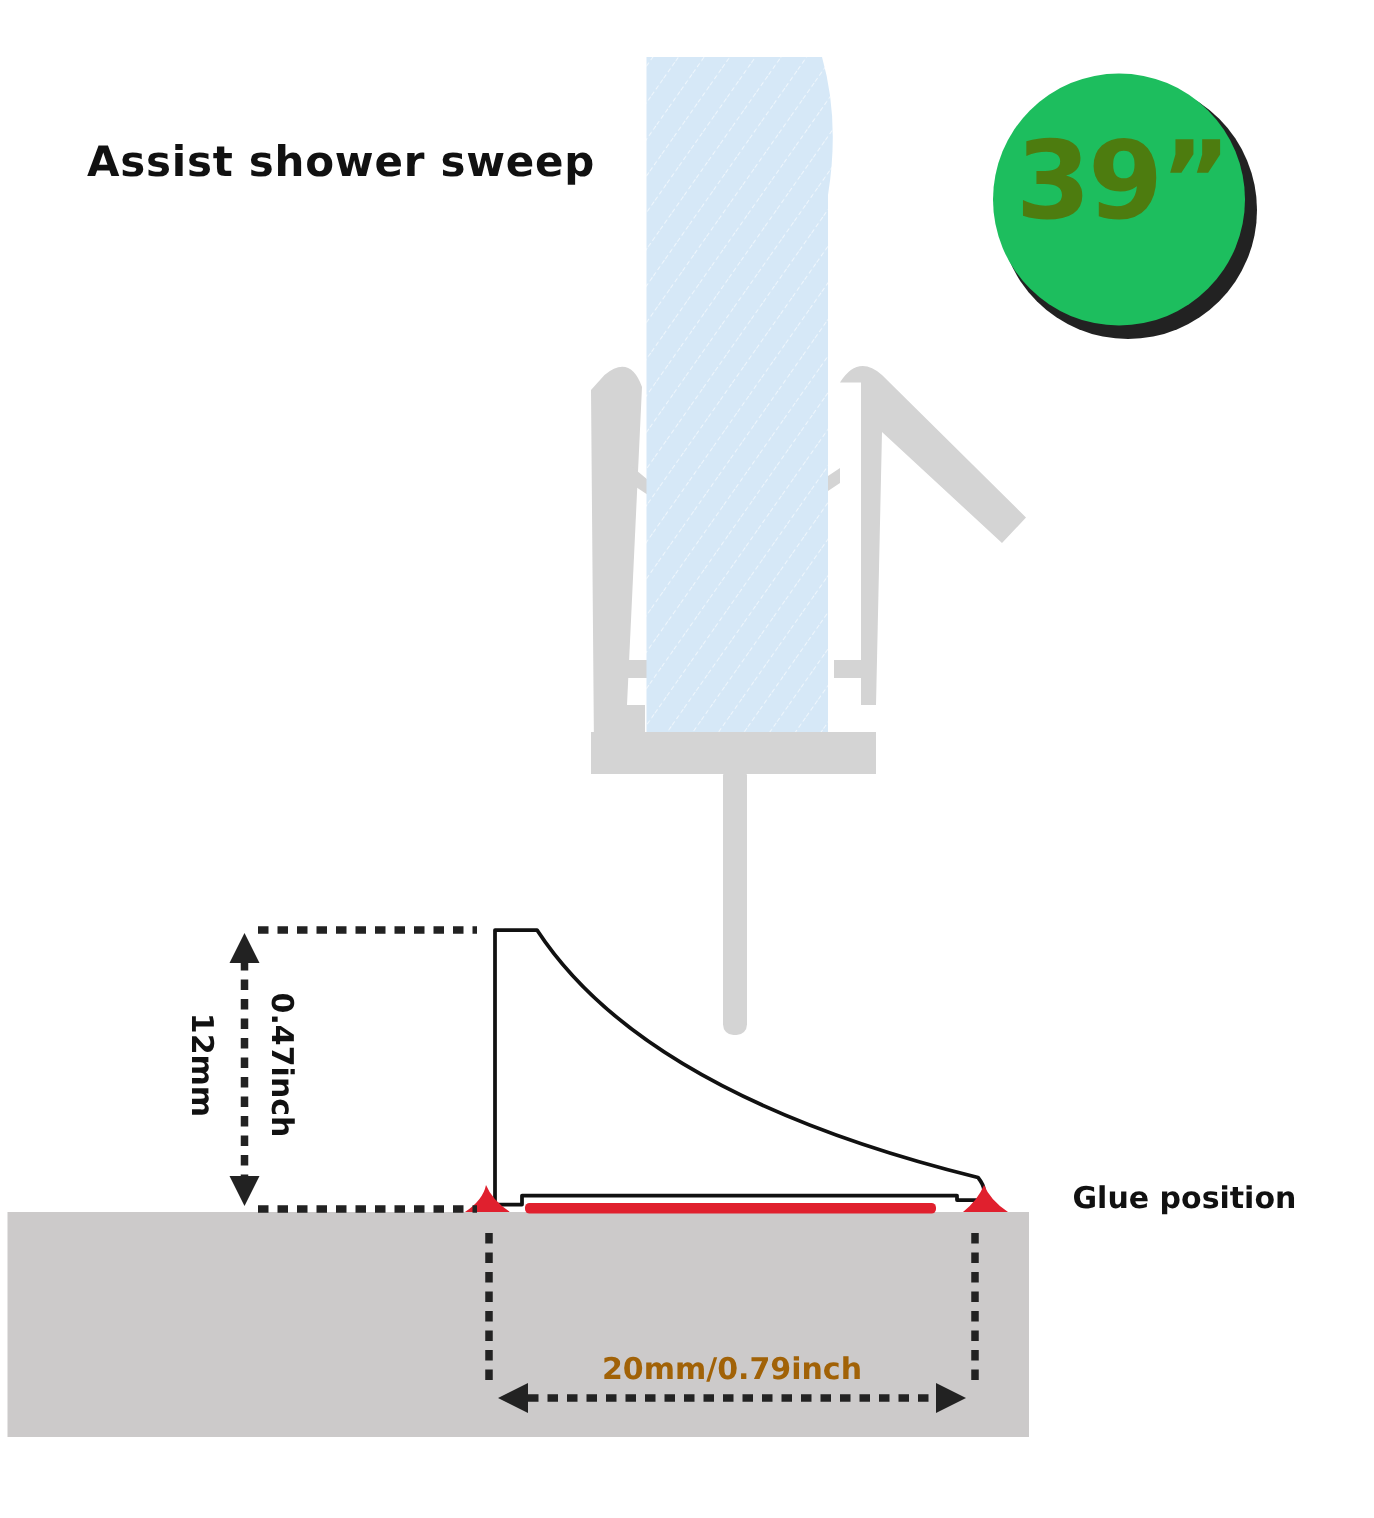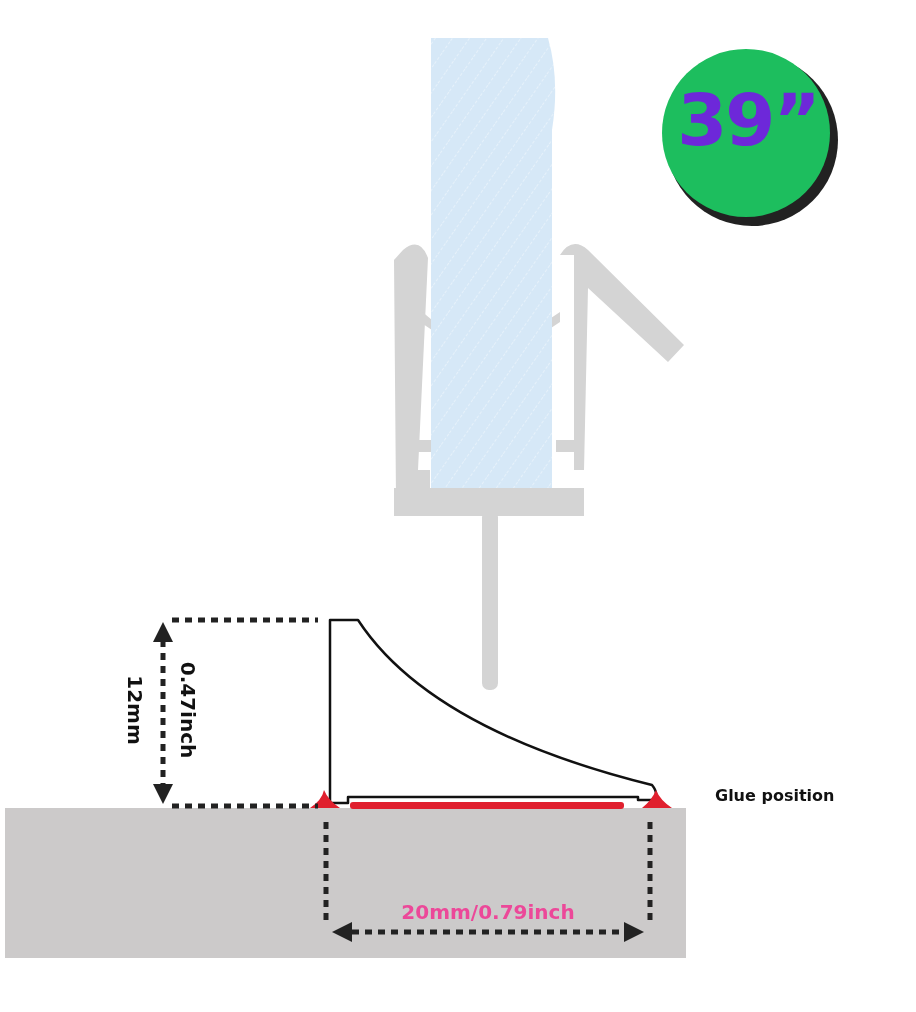--- a/index.html
+++ b/index.html
@@ -1,20 +1,20 @@
 <!DOCTYPE html>
 <html><head>
 <meta charset="utf-8">
 <style>
   html,body{margin:0;padding:0;background:#fff;}
   body{width:916px;height:1012px;position:relative;overflow:hidden;font-family:"DejaVu Sans","Liberation Sans",sans-serif;}
   .caption{position:absolute;left:58px;top:82px;font-size:28px;line-height:52px;color:#111;font-weight:bold;letter-spacing:0.5px;}
   .badge-text{font-family:"DejaVu Sans",sans-serif;font-weight:bold;}
-  .glue-label{position:absolute;left:715px;top:786px;font-size:16px;font-weight:bold;color:#111;}
-  .width-label{position:absolute;left:328px;top:900px;width:320px;text-align:center;font-size:20px;font-weight:bold;color:#ec4899;}
+  .glue-label{position:absolute;left:715px;top:786px;font-size:20px;font-weight:bold;color:#111;}
+  .width-label{position:absolute;left:328px;top:900px;width:320px;text-align:center;font-size:20px;font-weight:bold;color:#a16207;}
   .h-label-inch{position:absolute;left:168px;top:700px;font-size:20px;font-weight:bold;color:#111;transform:rotate(90deg);transform-origin:center;white-space:nowrap;}
   .h-label-mm{position:absolute;left:104px;top:700px;font-size:20px;font-weight:bold;color:#111;transform:rotate(90deg);transform-origin:center;white-space:nowrap;}
   svg{position:absolute;left:0;top:0;}
 </style>
 </head>
 <body>
 
 <svg width="916" height="1012" viewBox="0 0 916 1012">
   <defs>
     <pattern id="hatch" width="14" height="14" patternUnits="userSpaceOnUse" patternTransform="rotate(35)">
@@ -66,21 +66,22 @@
   <g stroke="#222" stroke-width="5" fill="none" stroke-dasharray="7,6">
     <line x1="326" y1="822" x2="326" y2="925"></line>
     <line x1="650" y1="822" x2="650" y2="925"></line>
     <line x1="352" y1="932" x2="624" y2="932"></line>
   </g>
   <path d="M332 932 L352 922 L352 942 Z" fill="#222"></path>
   <path d="M644 932 L624 922 L624 942 Z" fill="#222"></path>
 </svg>
 
 <div class="caption">
+  <div>Assist shower sweep</div>
 </div>
 
-<div class="badge-text" style="position:absolute;left:668px;top:78px;width:160px;text-align:center;font-size:72px;color:#6d28d9;letter-spacing:-2px;">39”</div>
+<div class="badge-text" style="position:absolute;left:668px;top:78px;width:160px;text-align:center;font-size:72px;color:#4d7c0f;letter-spacing:-2px;">39”</div>
 
 <div class="h-label-inch" style="left:140px;top:698px;">0.47inch</div>
 <div class="h-label-mm" style="left:100px;top:698px;">12mm</div>
 
 <div class="glue-label">Glue position</div>
 <div class="width-label">20mm/0.79inch</div>
 
 </body></html>

